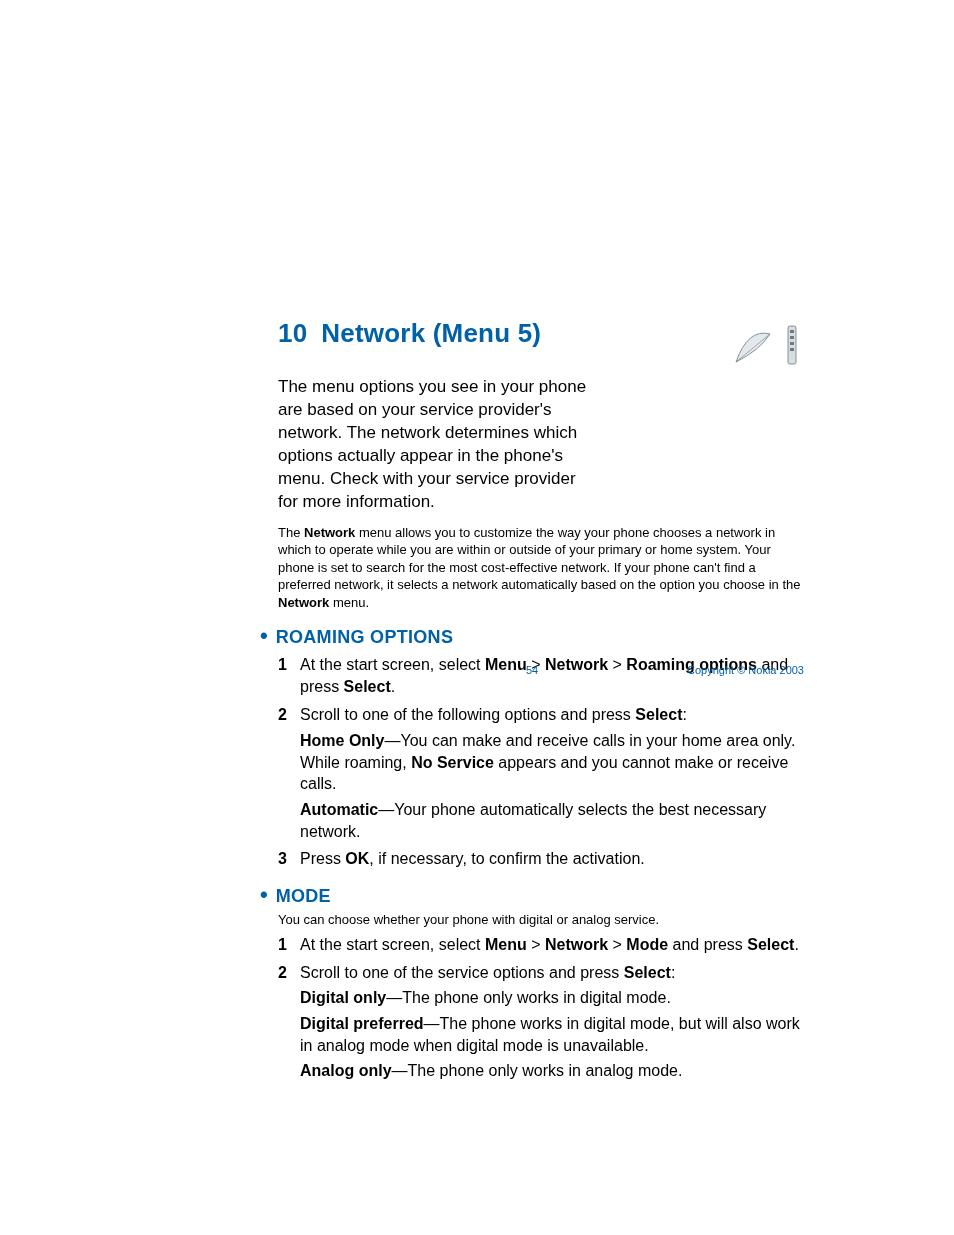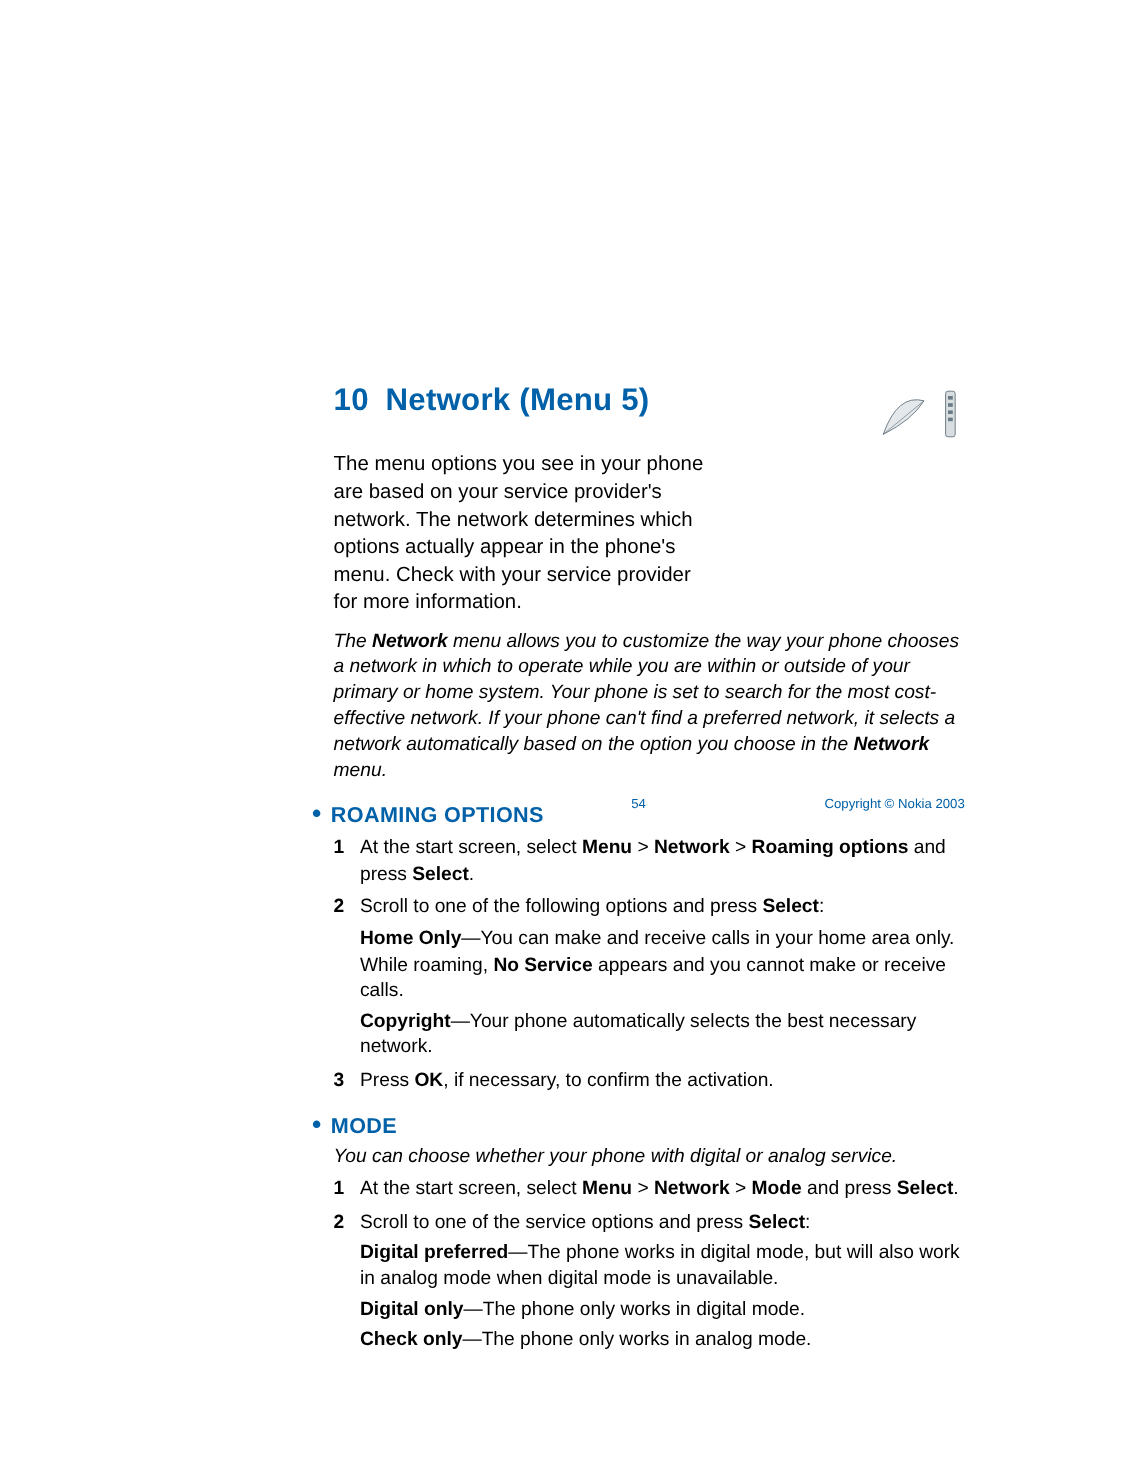--- a/index.html
+++ b/index.html
@@ -36,24 +36,23 @@
     margin-top: 2px;
     margin-right: 4px;
   }
   .intro {
     font-size: 17px;
     line-height: 1.35;
     margin-top: 6px;
     max-width: 310px;
   }
   .para {
-    font-size: 16px;
+    font-size: 13px;
     line-height: 1.35;
     margin-top: 10px;
-    font-style: italic;
   }
   .section-row {
     display: flex;
     align-items: baseline;
     margin-top: 14px;
   }
   .bullet {
     color: #0060a8;
     font-size: 22px;
     line-height: 1;
@@ -136,48 +135,48 @@
   <ol class="steps">
     <li>
       <span>At the start screen, select </span><span class="b">Menu</span><span> &gt; </span><span class="b">Network</span><span> &gt; </span><span class="b">Roaming options</span><span> and press </span><span class="b">Select</span><span>.</span>
     </li>
     <li>
       <span>Scroll to one of the following options and press </span><span class="b">Select</span><span>:</span>
       <div style="margin-top:5px">
         <span class="b">Home Only</span><span>—You can make and receive calls in your home area only. While roaming, </span><span class="b">No Service</span><span> appears and you cannot make or receive calls.</span>
       </div>
       <div style="margin-top:4px">
-        <span class="b">Copyright</span><span>—Your phone automatically selects the best necessary network.</span>
+        <span class="b">Automatic</span><span>—Your phone automatically selects the best necessary network.</span>
       </div>
     </li>
     <li>
       <span>Press </span><span class="b">OK</span><span>, if necessary, to confirm the activation.</span>
     </li>
   </ol>
 
   <div class="section-row">
     <span class="bullet">•</span>
     <span class="section">MODE</span>
   </div>
   <div class="para" style="margin-top:4px">You can choose whether your phone with digital or analog service.</div>
 
   <ol class="steps">
     <li>
       <span>At the start screen, select </span><span class="b">Menu</span><span> &gt; </span><span class="b">Network</span><span> &gt; </span><span class="b">Mode</span><span> and press </span><span class="b">Select</span><span>.</span>
     </li>
     <li>
       <span>Scroll to one of the service options and press </span><span class="b">Select</span><span>:</span>
       <div style="margin-top:4px">
+        <span class="b">Digital only</span><span>—The phone only works in digital mode.</span>
+      </div>
+      <div style="margin-top:4px">
         <span class="b">Digital preferred</span><span>—The phone works in digital mode, but will also work in analog mode when digital mode is unavailable.</span>
       </div>
       <div style="margin-top:4px">
-        <span class="b">Digital only</span><span>—The phone only works in digital mode.</span>
-      </div>
-      <div style="margin-top:4px">
-        <span class="b">Check only</span><span>—The phone only works in analog mode.</span>
+        <span class="b">Analog only</span><span>—The phone only works in analog mode.</span>
       </div>
     </li>
   </ol>
 
   <div class="footer">
     <span class="pnum">54</span>
     <span>Copyright © Nokia 2003</span>
   </div>
 
 </div>

